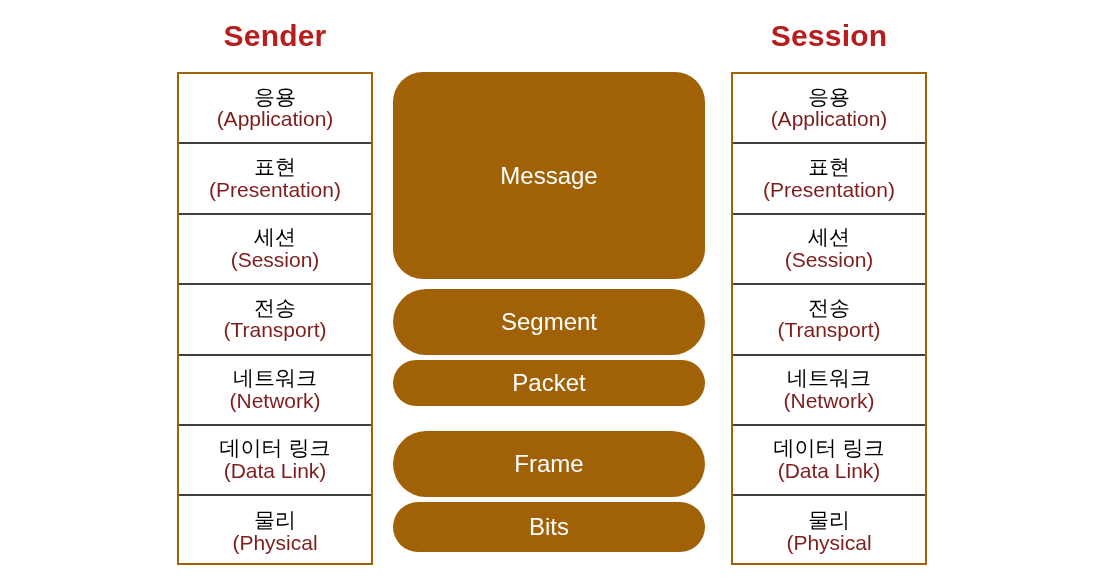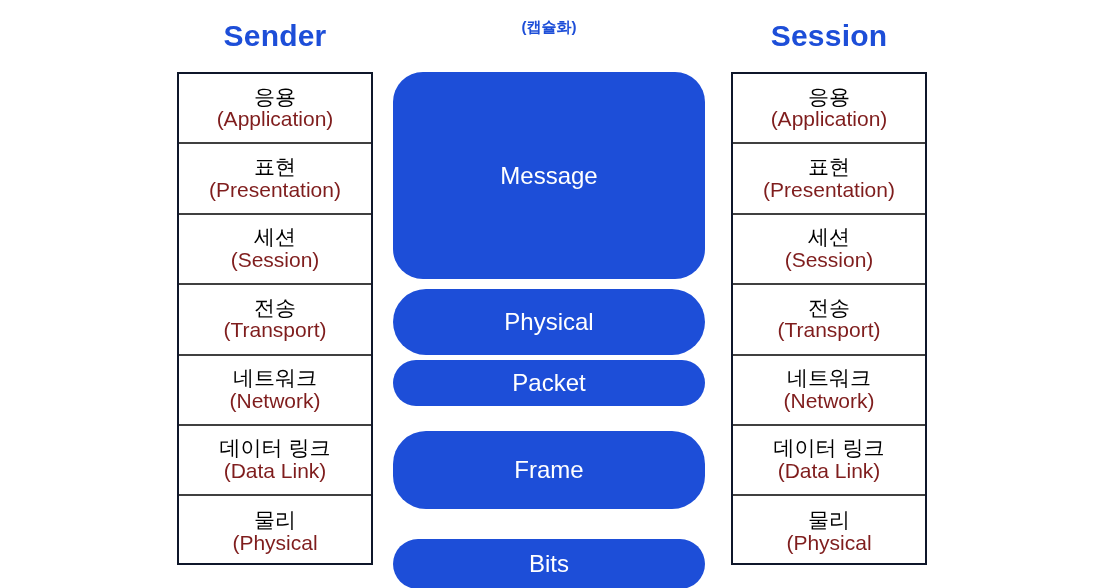--- a/index.html
+++ b/index.html
@@ -21,21 +21,21 @@
     left: 0; top: 0;
     width: 1111px;
     height: 588px;
   }
 
   
   .col-head {
     position: absolute;
     text-align: center;
     font-weight: bold;
-    color: #1d4ed8;
+    color: #b91c1c;
     line-height: 1.05;
   }
   .col-head .main-title {
     font-size: 30px;
     font-weight: bold;
     letter-spacing: 0.2px;
     display: block;
   }
   .col-head .sub-title {
     font-size: 15px;
@@ -47,21 +47,21 @@
   #head-sender   { left: 177px; top: 20px;  width: 196px; }
   #head-pdu      { left: 393px; top: 16px;  width: 312px; }
   #head-receiver { left: 731px; top: 20px;  width: 196px; }
 
   
   .layer-stack {
     position: absolute;
     top: 72px;
     width: 196px;
     height: 493px;
-    border: 2px solid #0f172a;
+    border: 2px solid #a16207;
     box-sizing: border-box;
     background: #ffffff;
     overflow: hidden;
   }
   #stack-sender   { left: 177px; }
   #stack-receiver { left: 731px; }
 
   .layer-row {
     box-sizing: border-box;
     height: 70.4px;
@@ -93,45 +93,44 @@
     left: 393px;
     top: 72px;
     width: 312px;
     height: 494px;
   }
   .pdu-shape {
     position: absolute;
     left: 0;
     width: 312px;
     box-sizing: border-box;
-    background: #1d4ed8;
+    background: #a16207;
     color: #ffffff;
     display: flex;
     align-items: center;
     justify-content: center;
     font-size: 24px;
     line-height: 1;
   }
   #pdu-message { top: 0px;   height: 207px; border-radius: 30px; }
   #pdu-segment { top: 217px; height: 66px;  border-radius: 33px; }
   #pdu-packet  { top: 288px; height: 46px;  border-radius: 33px; }
-  #pdu-frame   { top: 359px; height: 78px;  border-radius: 33px; }
-  #pdu-bits    { top: 430px; height: 50px;  border-radius: 33px; margin-top: 37px; }
+  #pdu-frame   { top: 359px; height: 66px;  border-radius: 33px; }
+  #pdu-bits    { top: 430px; height: 50px;  border-radius: 33px; }
 </style>
 </head>
 <body>
 
 <div class="canvas">
 
   <div class="col-head" id="head-sender">
     <span class="main-title">Sender</span>
   </div>
 
   <div class="col-head" id="head-pdu">
-    <span class="sub-title">(캡슐화)</span>
   </div>
 
   <div class="col-head" id="head-receiver">
     <span class="main-title">Session</span>
   </div>
 
   <div class="layer-stack" id="stack-sender">
     <div class="layer-row">
       <span class="ko">응용</span>
       <span class="en">(Application)</span>
@@ -160,21 +159,21 @@
       <span class="ko">물리</span>
       <span class="en">(Physical</span>
     </div>
   </div>
 
   <div class="pdu-col">
     <div class="pdu-shape" id="pdu-message">
       <span>Message</span>
     </div>
     <div class="pdu-shape" id="pdu-segment">
-      <span>Physical</span>
+      <span>Segment</span>
     </div>
     <div class="pdu-shape" id="pdu-packet">
       <span>Packet</span>
     </div>
     <div class="pdu-shape" id="pdu-frame">
       <span>Frame</span>
     </div>
     <div class="pdu-shape" id="pdu-bits">
       <span>Bits</span>
     </div>

